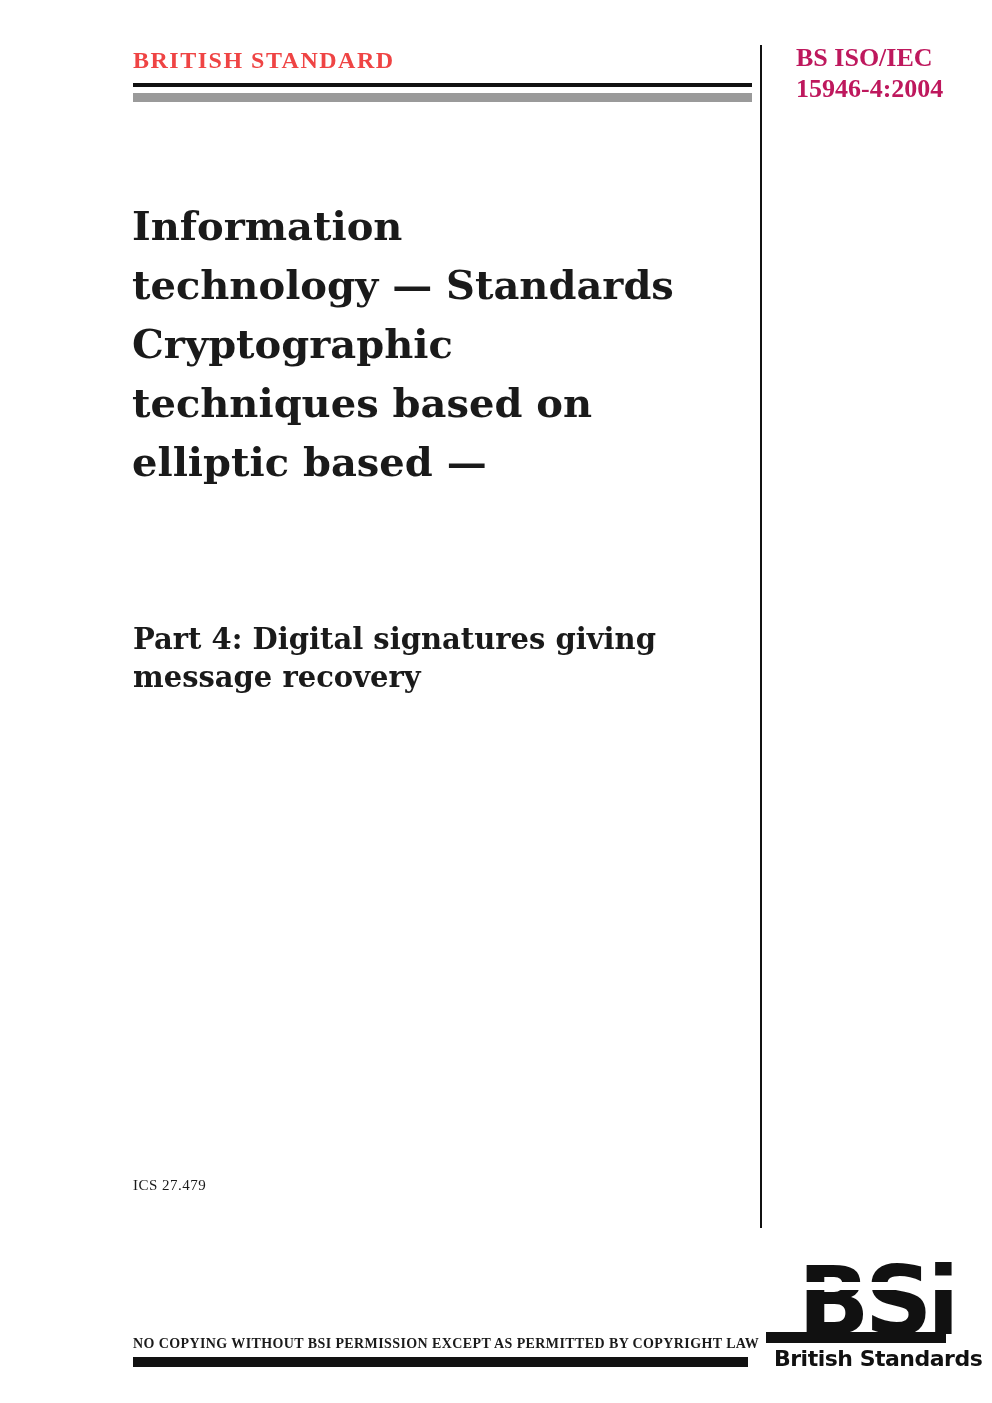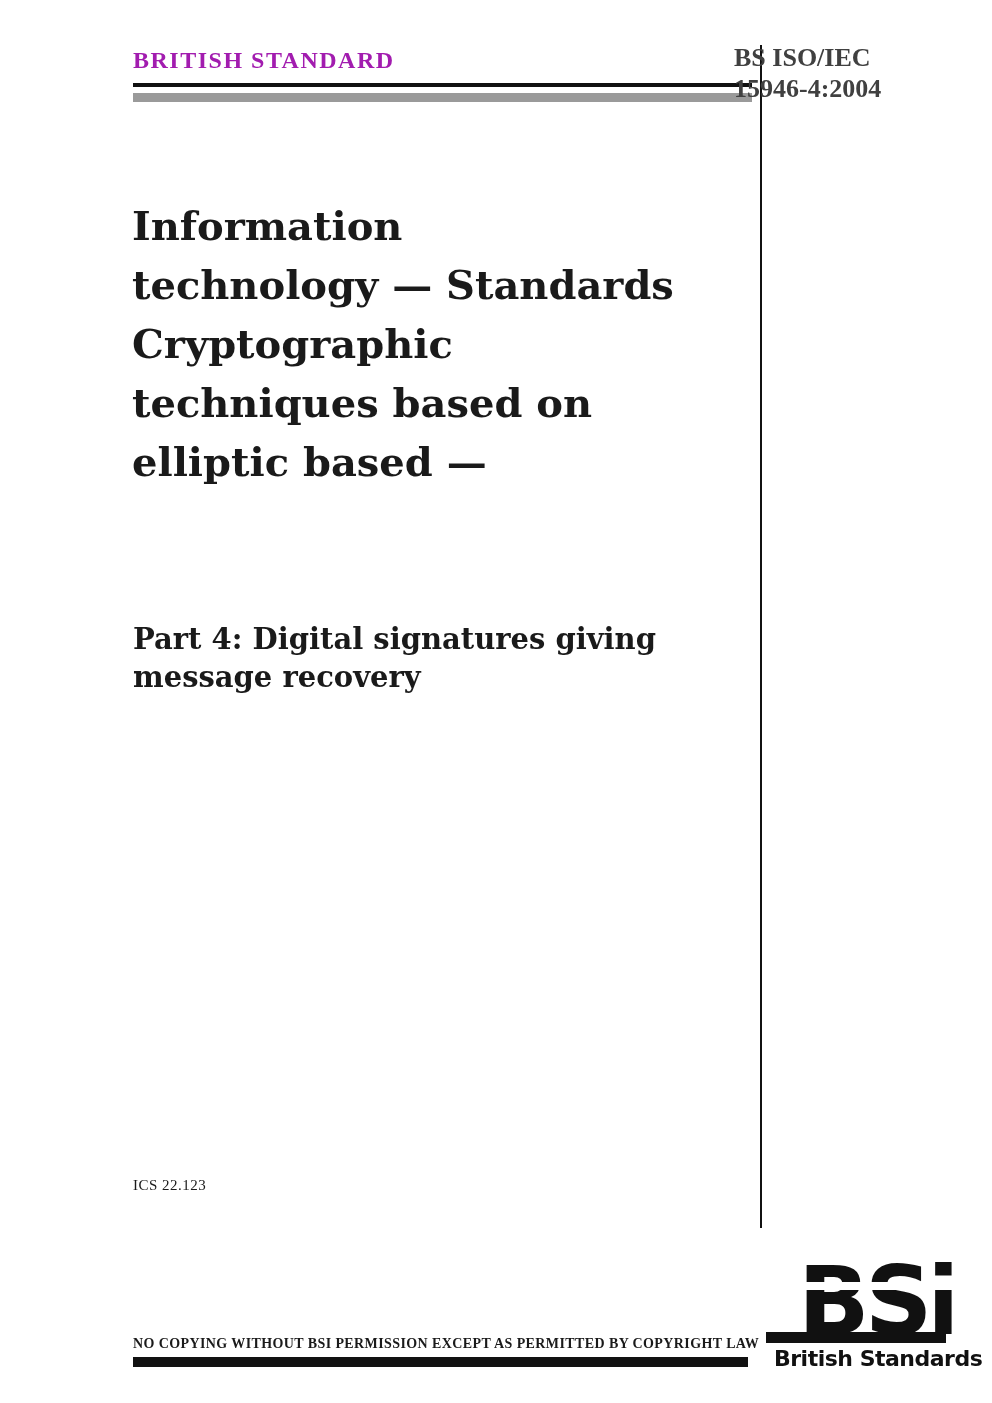--- a/index.html
+++ b/index.html
@@ -15,21 +15,21 @@
   }
 
   
   .masthead-label {
     position: absolute;
     left: 133px; top: 47px;
     font-family: "Liberation Serif", serif;
     font-weight: bold;
     font-size: 24px;
     letter-spacing: 1.5px;
-    color: #a21caf;
+    color: #ef4444;
     white-space: nowrap;
   }
   .rule-black {
     position: absolute;
     left: 133px; top: 83px;
     width: 619px; height: 4px;
     background: #111111;
   }
   .rule-gray {
     position: absolute;
@@ -42,26 +42,26 @@
   .divider-vertical {
     position: absolute;
     left: 760px; top: 45px;
     width: 2px; height: 1183px;
     background: #111111;
   }
 
   
   .doc-number {
     position: absolute;
-    left: 734px; top: 42px;
+    left: 796px; top: 42px;
     font-family: "Liberation Serif", serif;
     font-weight: bold;
     font-size: 26px;
     line-height: 31px;
-    color: #404040;
+    color: #be185d;
     white-space: nowrap;
   }
 
   
   .doc-title {
     position: absolute;
     left: 132px; top: 196px;
     font-family: "DejaVu Serif", serif;
     font-weight: bold;
     font-size: 40px;
@@ -175,21 +175,21 @@
     <div class="line">Cryptographic</div>
     <div class="line">techniques based on</div>
     <div class="line">elliptic based —</div>
   </div>
 
   <div class="doc-subtitle">
     <div class="line">Part 4: Digital signatures giving</div>
     <div class="line">message recovery</div>
   </div>
 
-  <div class="ics-code">ICS 22.123</div>
+  <div class="ics-code">ICS 27.479</div>
 
   <div class="copyright-text">NO COPYING WITHOUT BSI PERMISSION EXCEPT AS PERMITTED BY COPYRIGHT LAW</div>
   <div class="copyright-bar"></div>
 
   <div class="bsi-logo">
     <div class="bsi-letters">BSi</div>
     <div class="bsi-stripe"></div>
     <div class="bsi-bar"></div>
     <div class="bsi-caption">British Standards</div>
   </div>

